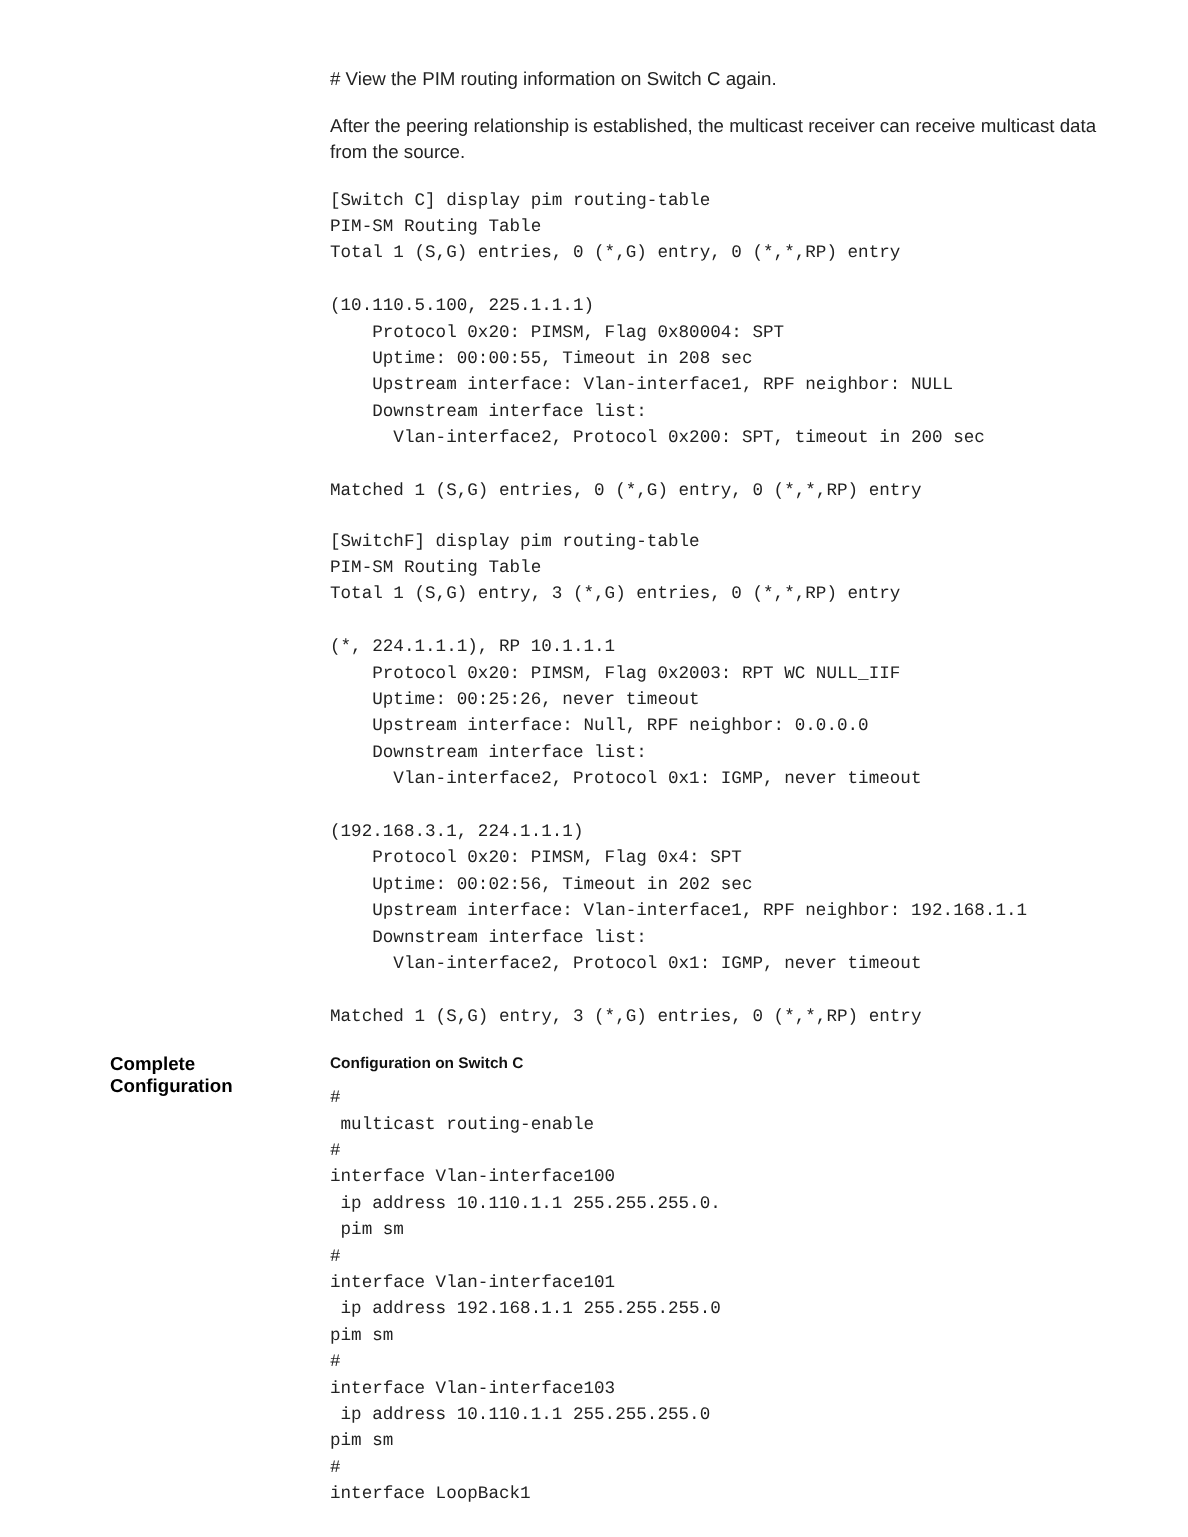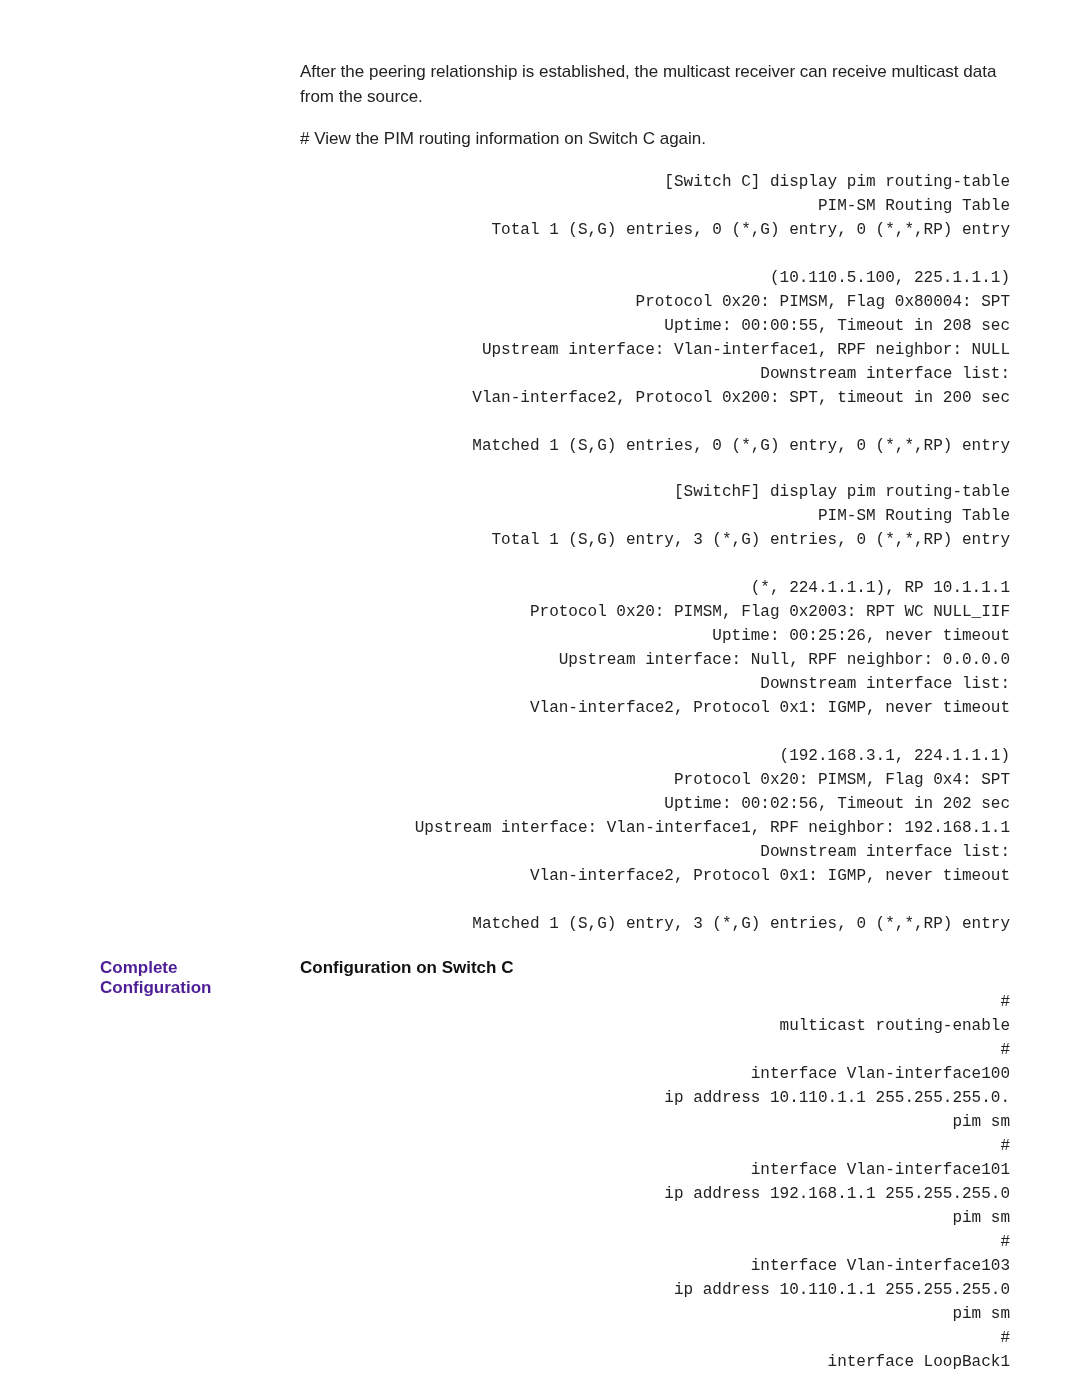--- a/index.html
+++ b/index.html
@@ -38,54 +38,53 @@
     margin: 0 0 18px 0;
     color: #222;
   }
   pre.term {
     font-family: "Courier New", Courier, monospace;
     font-size: 16px;
     line-height: 1.5;
     white-space: pre;
     margin: 0 0 22px 0;
     color: #222;
-    text-align: right;
   }
   .row {
     display: flex;
     align-items: flex-start;
     margin-top: 6px;
   }
   .side-label {
     width: 200px;
     flex: 0 0 200px;
     font-weight: bold;
     font-size: 17px;
-    color: #4c1d95;
+    color: #000000;
     text-align: left;
     padding-right: 10px;
     box-sizing: border-box;
   }
   .section-label {
     font-weight: bold;
-    font-size: 17px;
+    font-size: 14px;
     color: #111;
     margin: 0 0 12px 0;
   }
 </style>
 </head>
 <body>
 
 <div class="page">
 
 
   <div class="body-col">
+    <p class="para"># View the PIM routing information on Switch C again.</p>
+
     <p class="para">After the peering relationship is established, the multicast receiver can receive multicast data from the source.</p>
-
-    <p class="para"># View the PIM routing information on Switch C again.</p>
 
     <pre class="term">[Switch C] display pim routing-table
 PIM-SM Routing Table
 Total 1 (S,G) entries, 0 (*,G) entry, 0 (*,*,RP) entry
 
 (10.110.5.100, 225.1.1.1)
     Protocol 0x20: PIMSM, Flag 0x80004: SPT
     Uptime: 00:00:55, Timeout in 208 sec
     Upstream interface: Vlan-interface1, RPF neighbor: NULL
     Downstream interface list:

